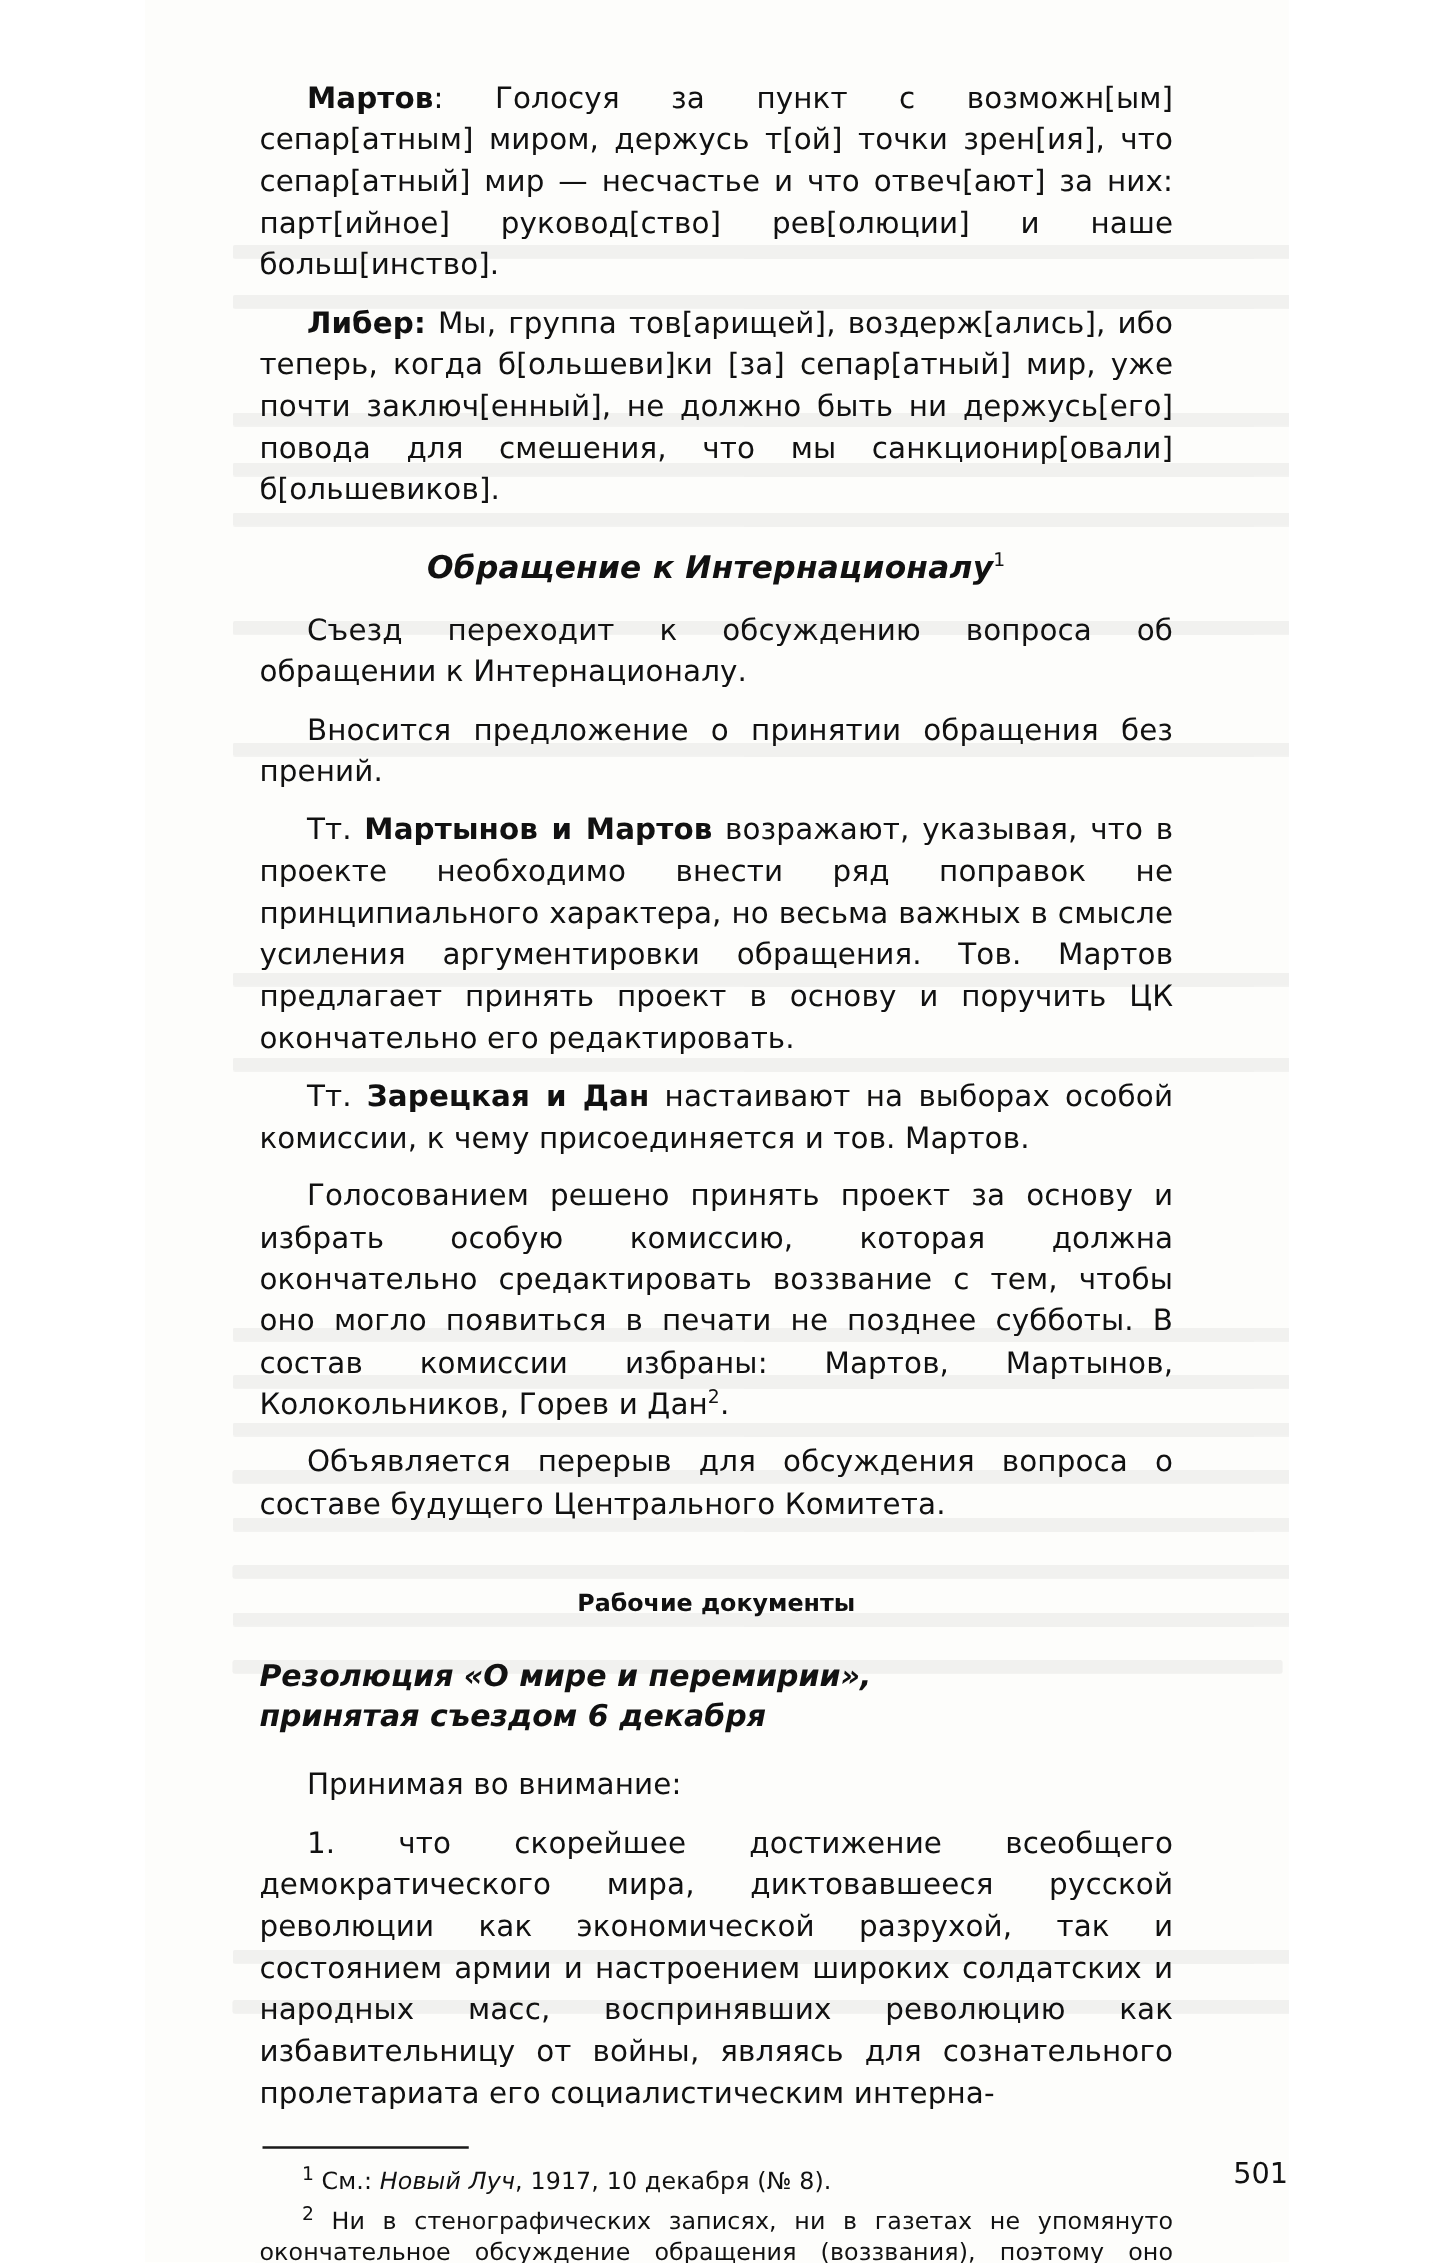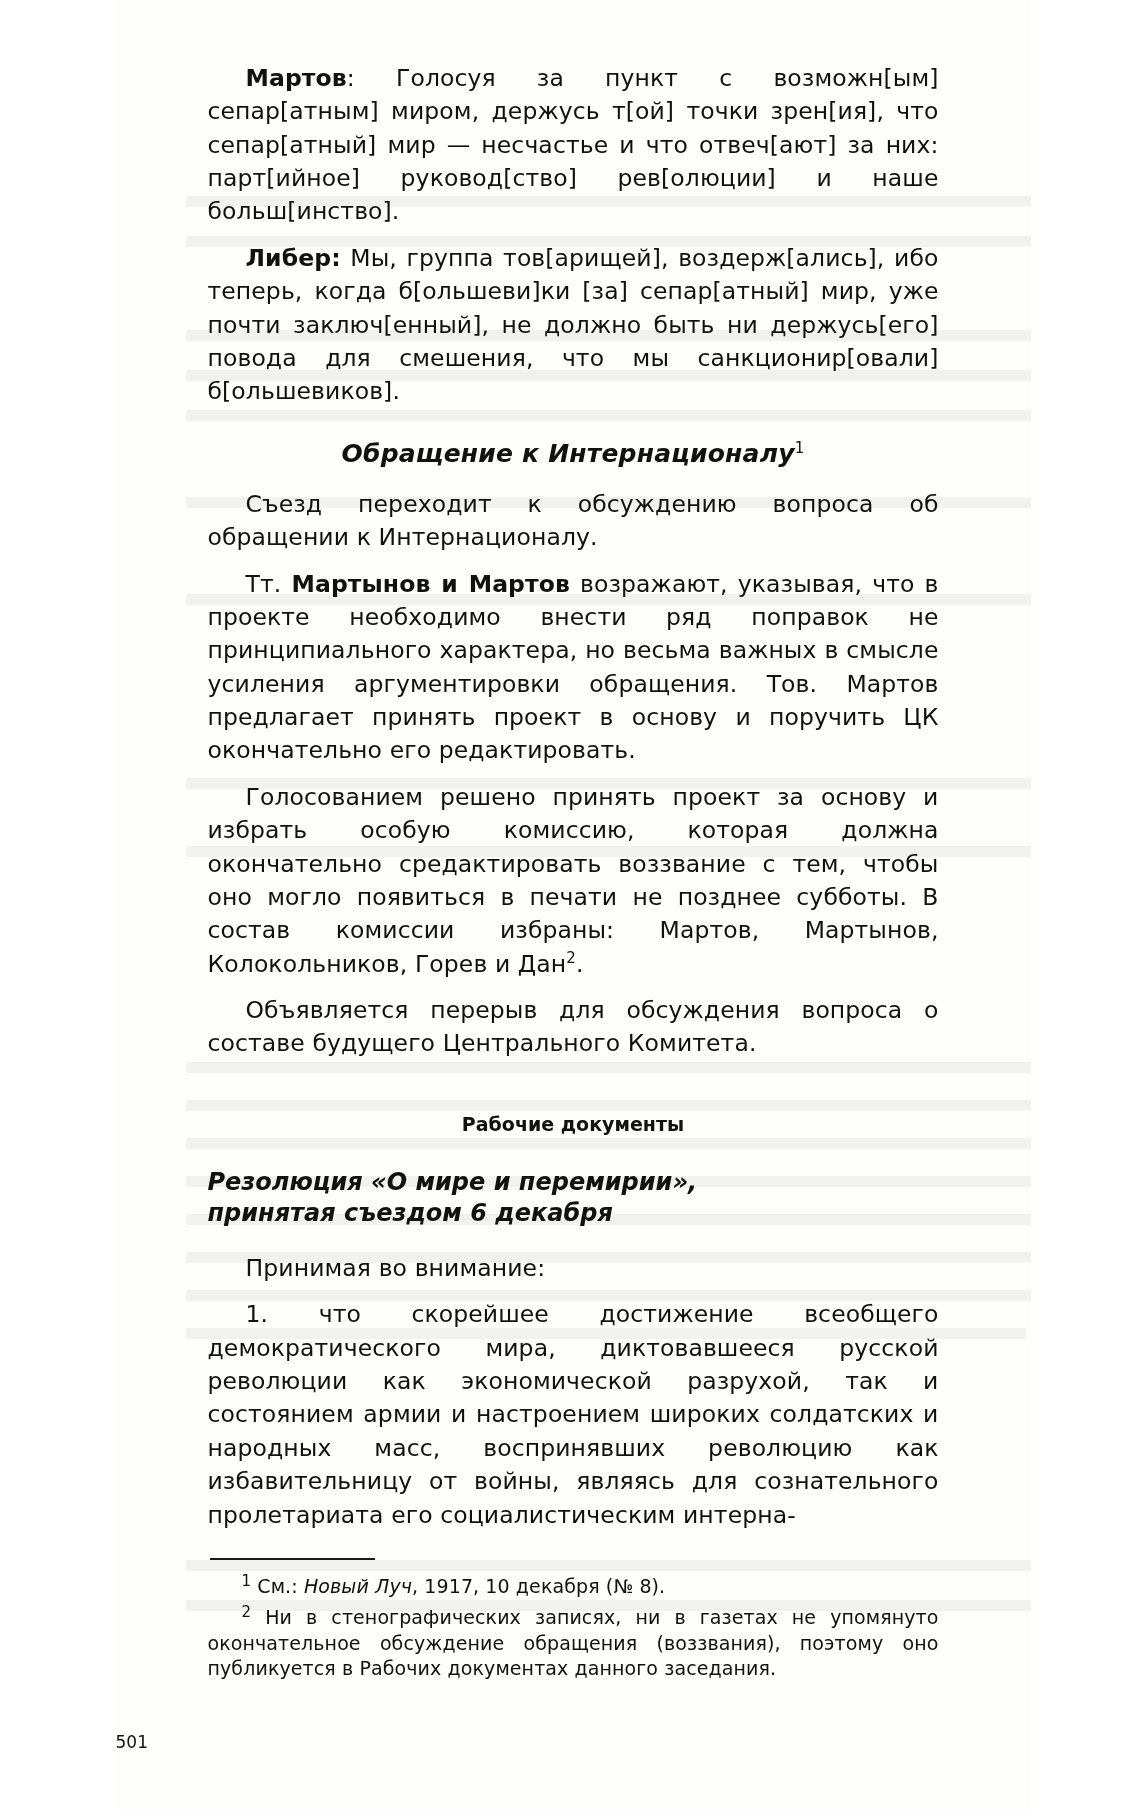--- a/index.html
+++ b/index.html
@@ -96,22 +96,22 @@
     line-height: 1.34;
     text-indent: 34px;
     margin: 0 0 6px 0;
   }
   .footnotes .it-bold { font-style: italic; font-weight: normal; }
   .page-number {
     position: absolute;
     bottom: 58px;
     left: 0;
     right: 0;
-    text-align: left;
-    font-size: 17px;
+    text-align: right;
+    font-size: 23px;
     z-index: 2;
   }
 </style>
 </head>
 <body>
 
 <div class="page">
 
   <div class="ghost-layer">
     <div class="ghost-line" style="left:70px;  top:196px; width:880px;"></div>
@@ -147,25 +147,31 @@
 
     <h2 class="section-title">
       <span>Обращение к Интернационалу</span><sup>1</sup>
     </h2>
 
     <p>
       <span>Съезд переходит к обсуждению вопроса об обращении к Интернационалу.</span>
     </p>
 
 
+    <p>
+      <span>Вносится предложение о принятии обращения без прений.</span>
+    </p>
 
     <p>
       <span>Тт. </span><span class="speaker">Мартынов и Мартов</span><span> возражают, указывая, что в проекте необходимо внести ряд поправок не принципиального характера, но весьма важных в смысле усиления аргументировки обращения. Тов. Мартов предлагает принять проект в основу и поручить ЦК окончательно его редактировать.</span>
     </p>
 
+    <p>
+      <span>Тт. </span><span class="speaker">Зарецкая и Дан</span><span> настаивают на выборах особой комиссии, к чему присоединяется и тов. Мартов.</span>
+    </p>
 
     <p>
       <span>Голосованием решено принять проект за основу и избрать особую комиссию, которая должна окончательно средактировать воззвание с тем, чтобы оно могло появиться в печати не позднее субботы. В состав комиссии избраны: Мартов, Мартынов, Колокольников, Горев и Дан</span><sup class="fn">2</sup><span>.</span>
     </p>
 
     <p>
       <span>Объявляется перерыв для обсуждения вопроса о составе будущего Центрального Комитета.</span>
     </p>
 
     <h3 class="docs-title">Рабочие документы</h3>

